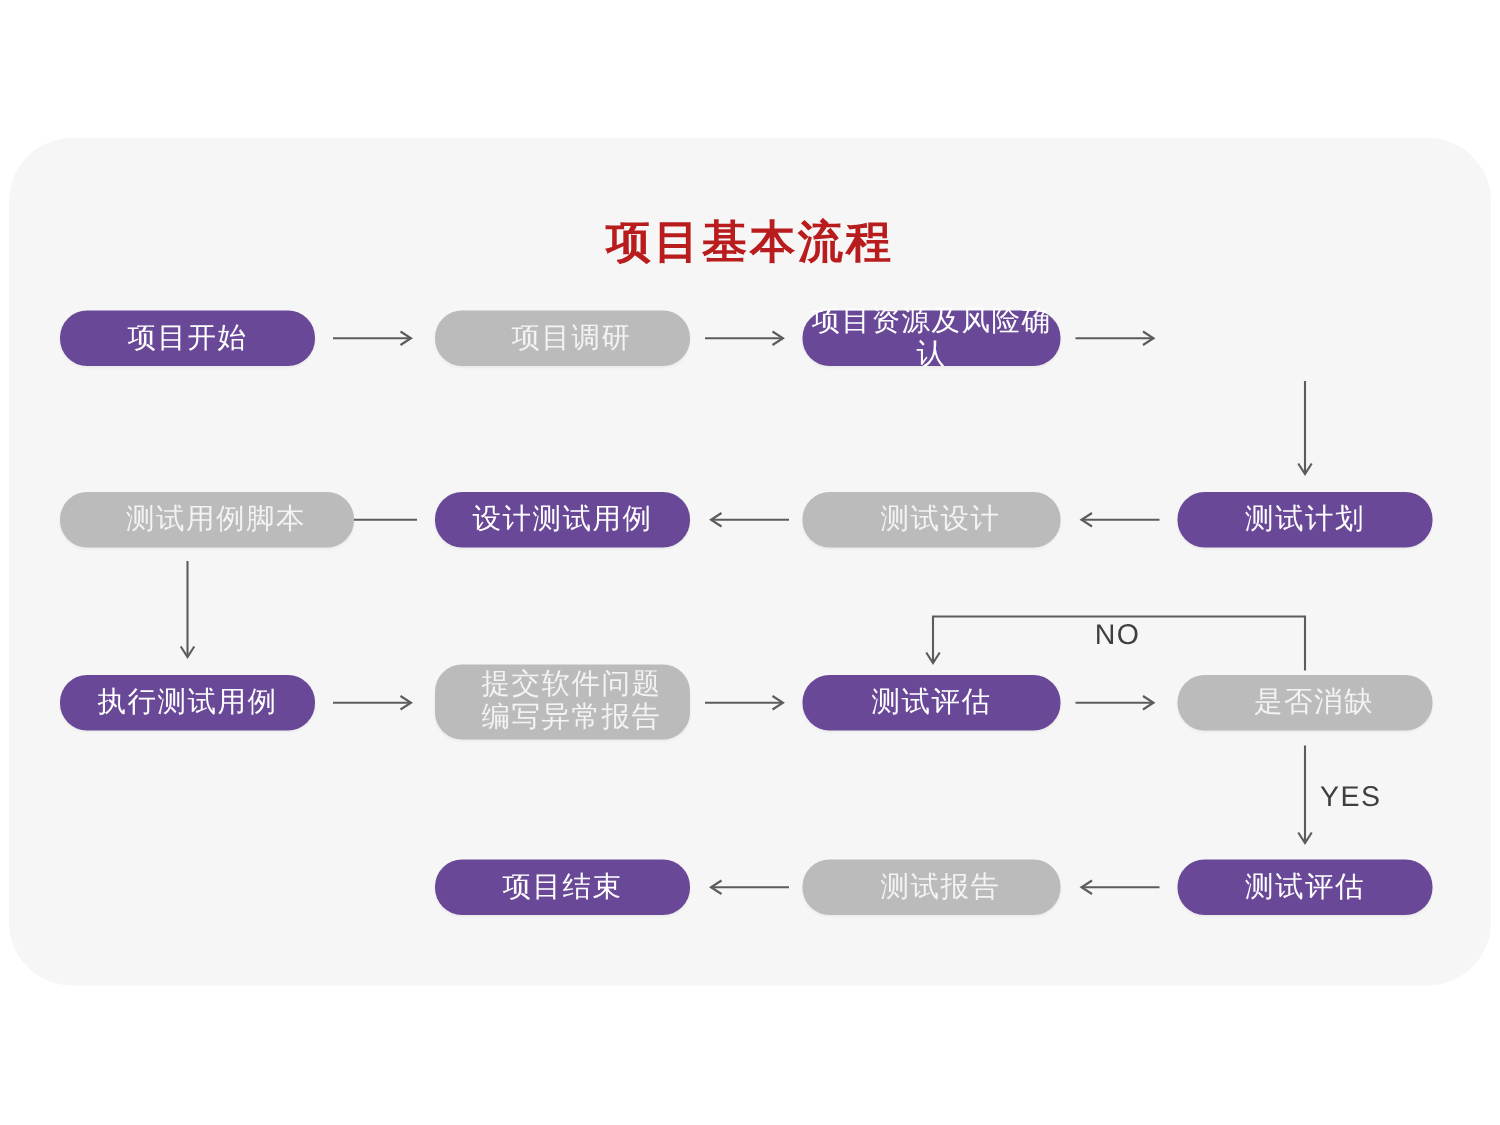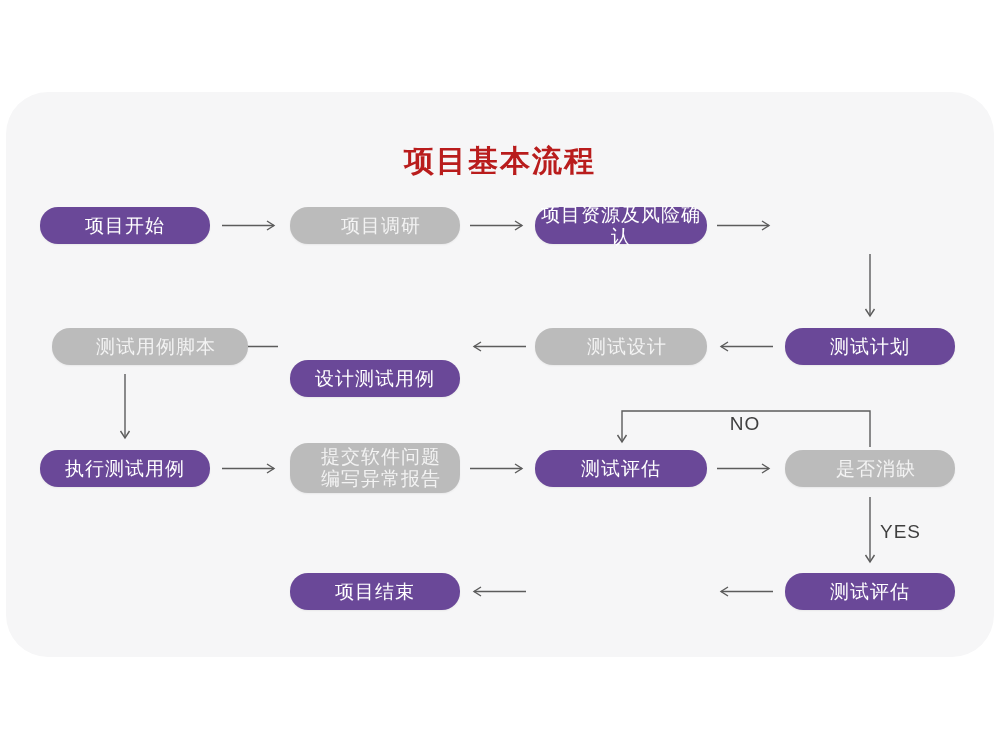--- a/index.html
+++ b/index.html
@@ -59,22 +59,22 @@
     font-size: 19px;
     color: #3f3f3f;
     letter-spacing: 1px;
     text-align: center;
   }
   
   .n-start    { left: 40px;  top: 207px; width: 170px; }
   .n-research { left: 290px; top: 207px; width: 170px; }
   .n-risk     { left: 535px; top: 207px; width: 172px; }
   .n-team     { left: 785px; top: 207px; width: 170px; }
-  .n-scripts  { left: 40px;  top: 328px; width: 196px; margin-left: 12px; }
-  .n-designc  { left: 290px; top: 328px; width: 170px; margin-top: 32px; }
+  .n-scripts  { left: 40px;  top: 328px; width: 196px; }
+  .n-designc  { left: 290px; top: 328px; width: 170px; }
   .n-design   { left: 535px; top: 328px; width: 172px; }
   .n-plan     { left: 785px; top: 328px; width: 170px; }
   .n-execute  { left: 40px;  top: 450px; width: 170px; }
   .n-submit   { left: 290px; top: 443px; width: 170px; height: 50px; }
   .n-regress  { left: 535px; top: 450px; width: 172px; }
   .n-defect   { left: 785px; top: 450px; width: 170px; text-align: right; }
   .n-end      { left: 290px; top: 573px; width: 170px; }
   .n-report   { left: 535px; top: 573px; width: 172px; }
   .n-evaluate { left: 785px; top: 573px; width: 170px; }
   .l-no  { left: 700px; top: 413px; width: 90px; text-align: center; }
@@ -133,14 +133,15 @@
     <div>提交软件问题</div>
     <div>编写异常报告</div>
   </div>
   <div class="node purple n-regress">测试评估</div>
   <div class="node gray n-defect">是否消缺</div>
 
   <div class="flow-label l-no">NO</div>
   <div class="flow-label l-yes">YES</div>
 
   <div class="node purple n-end">项目结束</div>
+  <div class="node gray n-report">测试报告</div>
   <div class="node purple n-evaluate">测试评估</div>
 </div>
 
 </body></html>

